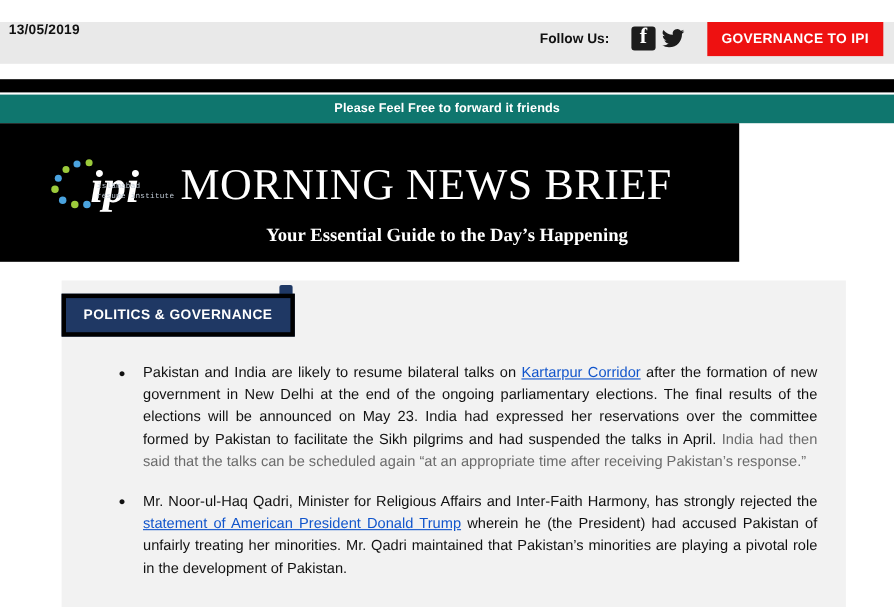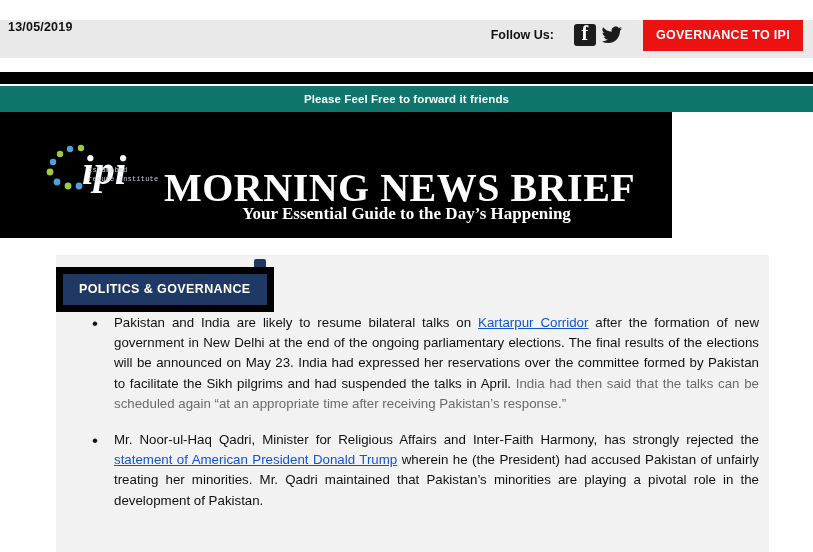--- a/index.html
+++ b/index.html
@@ -146,25 +146,24 @@
     font-family: Liberation Mono, monospace;
     line-height: 1.25;
     letter-spacing: 0.2px;
   }
   .masthead-title {
     position: absolute;
     left: 164px;
     top: 32px;
     color: #ffffff;
     font-family: "Liberation Serif", serif;
-    font-weight: bold;
+    font-weight: normal;
     font-size: 40px;
     letter-spacing: 0.5px;
     white-space: nowrap;
-    margin-top: 20px;
   }
   .masthead-tagline {
     position: absolute;
     left: 0;
     top: 92px;
     width: 813px;
     text-align: center;
     color: #ffffff;
     font-family: Liberation Serif, serif;
     font-weight: bold;
@@ -178,21 +177,21 @@
     top: 255px;
     width: 713px;
     bottom: 0;
     background: #f2f2f2;
   }
   .section-tab {
     position: absolute;
     left: 0px;
     top: 12px;
     background: #1f3864;
-    border: 7px solid #000000;
+    border: 4px solid #000000;
     color: #ffffff;
     font-size: 12.5px;
     font-weight: bold;
     letter-spacing: 0.4px;
     padding: 8px 16px 9px 16px;
     box-sizing: border-box;
   }
   .tab-notch {
     position: absolute;
     left: 198px;
@@ -200,21 +199,21 @@
     width: 12px;
     height: 12px;
     background: #1f3864;
     border-radius: 2px;
   }
   ul.bullets {
     position: absolute;
     left: 20px;
     top: 58px;
     right: 10px;
-    margin: 0;
+    margin: 16px;
     padding: 0 0 0 38px;
     list-style: none;
   }
   ul.bullets li {
     position: relative;
     font-size: 13.3px;
     line-height: 1.52;
     color: #111111;
     text-align: justify;
     margin-bottom: 16px;

